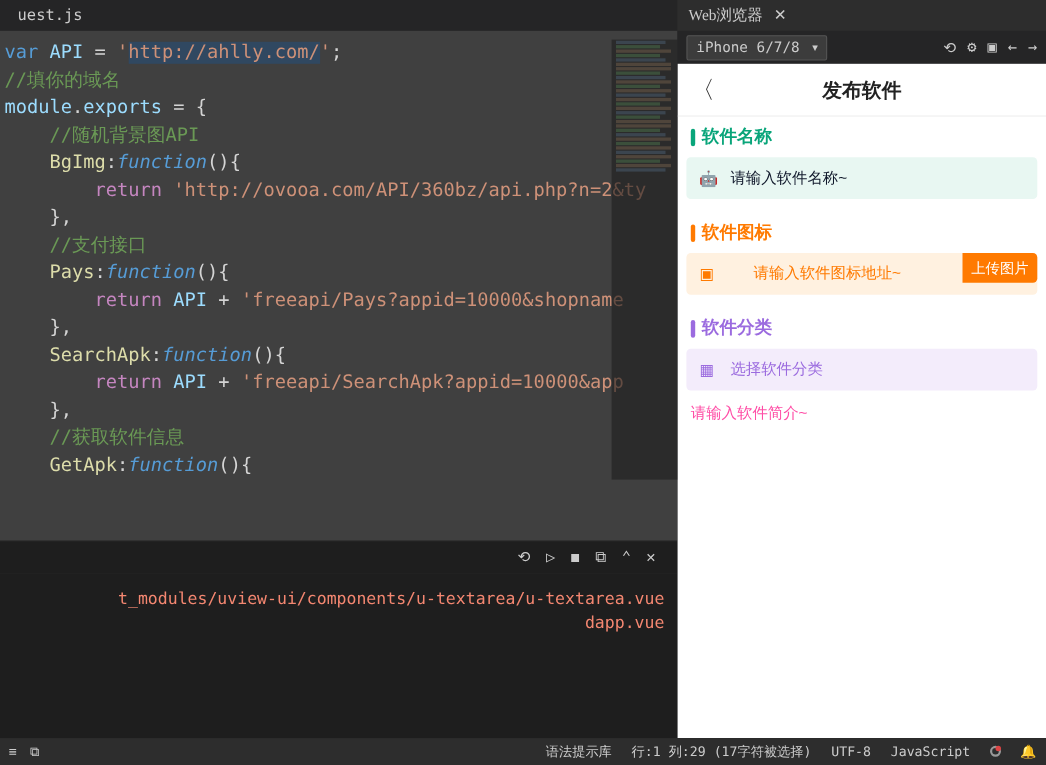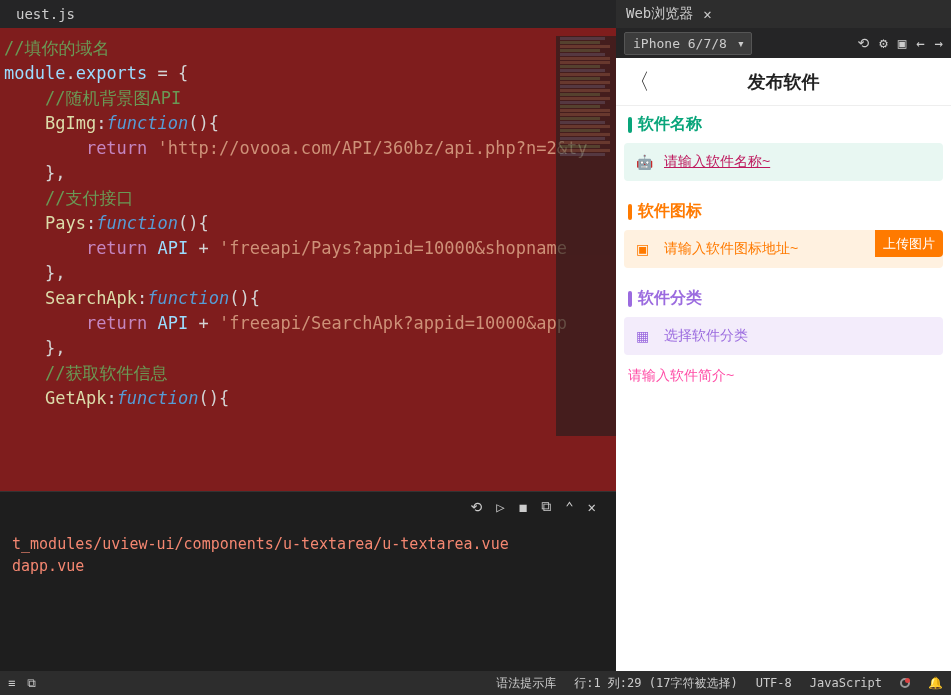--- a/index.html
+++ b/index.html
@@ -1,41 +1,41 @@
 <!DOCTYPE html>
 <html><head>
 <meta charset="utf-8">
 <style>
 * { box-sizing: border-box; margin: 0; padding: 0; }
 body { width: 951px; height: 695px; background: #1e1e1e; font-family: Consolas, monospace; font-size: 14px; color: #ccc; overflow: hidden; display: flex; flex-direction: column; }
 .main-area { flex: 1; display: flex; overflow: hidden; }
-.editor-pane { flex: 1; display: flex; flex-direction: column; overflow: hidden; background: #7f1d1d; }
+.editor-pane { flex: 1; display: flex; flex-direction: column; overflow: hidden; background: #404040; }
 .tab-bar { height: 28px; background: #252526; display: flex; align-items: center; }
 .tab { padding: 4px 16px; color: #ccc; }
 .code-area { flex: 1; position: relative; padding: 8px 0 0 4px; font-size: 17px; line-height: 25px; overflow: hidden; }
 .code-line { white-space: pre; }
 .kw { color: #569cd6; }
 .var { color: #9cdcfe; }
 .fn { color: #dcdcaa; }
 .str { color: #ce9178; }
 .comment { color: #6a9955; }
 .op { color: #d4d4d4; }
 .ret { color: #c586c0; }
 .selected { background: rgba(38, 79, 120, 0.6); }
 .minimap { position: absolute; right: 0; top: 8px; width: 60px; height: 400px; background: #1e1e1e; opacity: 0.6; }
 .minimap-line { height: 3px; margin: 1px 4px; background: #444; }
 .minimap-line.c1 { background: #3a5a3a; width: 40px; }
 .minimap-line.c2 { background: #5a4a3a; width: 50px; }
 .minimap-line.c3 { background: #3a4a5a; width: 45px; }
 .debug-bar { height: 30px; background: #1e1e1e; display: flex; justify-content: flex-end; align-items: center; gap: 14px; padding-right: 20px; color: #ccc; border-top: 1px solid #333; }
 .debug-bar span { cursor: pointer; font-size: 14px; }
-.console-area { height: 150px; background: #1e1e1e; padding: 12px; font-size: 15px; line-height: 22px; }
+.console-area { height: 150px; background: #1e1e1e; padding: 12px; font-size: 15px; line-height: 22px; text-align: right; }
 .console-err { color: #f48771; }
 .browser-pane { width: 335px; background: #252526; display: flex; flex-direction: column; }
-.browser-tab-bar { height: 28px; display: flex; align-items: center; padding: 0 10px; background: #2d2d2d; }
+.browser-tab-bar { height: 28px; display: flex; align-items: center; padding: 0 10px; background: #2d2d2d; font-family: Liberation Serif, serif; }
 .browser-tab-bar .title { color: #ccc; }
 .browser-tab-bar .close { margin-left: 10px; color: #ccc; cursor: pointer; }
 .url-bar { height: 30px; margin: 6px 8px 4px 8px; background: #3c3c3c; border: 1px solid #555; display: flex; align-items: center; padding: 0 8px; color: #ccc; font-size: 13px; border-radius: 2px; }
 .device-bar { height: 30px; display: flex; align-items: center; padding: 0 8px; gap: 8px; color: #ccc; font-size: 13px; }
 .device-select { background: #3c3c3c; border: 1px solid #555; padding: 3px 24px 3px 8px; color: #ccc; border-radius: 2px; position: relative; }
 .device-select::after { content: "▾"; position: absolute; right: 6px; }
 .device-bar .icons { display: flex; gap: 10px; margin-left: auto; font-size: 14px; }
 .preview { flex: 1; background: #fff; overflow: hidden; font-family: "Microsoft YaHei", sans-serif; }
 .p-header { height: 48px; display: flex; align-items: center; justify-content: center; position: relative; border-bottom: 1px solid #eee; }
 .p-header .back { position: absolute; left: 12px; font-size: 22px; color: #333; }
@@ -45,22 +45,22 @@
 .p-section-title .bar { width: 4px; height: 16px; margin-right: 6px; border-radius: 2px; }
 .p-input-row { display: flex; align-items: center; padding: 10px 12px; margin: 4px 8px 12px 8px; border-radius: 4px; }
 .p-input-row .icon { width: 20px; margin-right: 8px; font-size: 14px; }
 .p-input-row .ph { font-size: 14px; }
 .p-textarea { margin: 4px 12px 12px 12px; font-size: 14px; }
 .sec-name .bar { background: #09a57a; } .sec-name .txt { color: #09a57a; }
 .sec-icon .bar { background: #ff7a00; } .sec-icon .txt { color: #ff7a00; }
 .sec-cat .bar { background: #9b6bdf; } .sec-cat .txt { color: #9b6bdf; }
 .sec-desc .bar { background: #ff4da6; } .sec-desc .txt { color: #ff4da6; }
 .sec-shot .bar { background: #2b7cd6; } .sec-shot .txt { color: #2b7cd6; }
-.row-name { background: #e8f7f2; } .row-name .icon { color: #09a57a; } .row-name .ph { color: #be185d; text-decoration: underline; }
-.row-icon { background: #fff1e0; position: relative; } .row-icon .icon { color: #ff7a00; } .row-icon .ph { color: #ff7a00; }
+.row-name { background: #e8f7f2; } .row-name .icon { color: #09a57a; } .row-name .ph { color: #0f172a; }
+.row-icon { background: #fff1e0; position: relative; } .row-icon .icon { color: #ff7a00; } .row-icon .ph { color: #ff7a00; margin-left: 21px; }
 .row-cat { background: #f3ecfb; } .row-cat .icon { color: #9b6bdf; } .row-cat .ph { color: #9b6bdf; }
 .upload-btn { position: absolute; right: 0; top: 0; bottom: 11px; background: #ff7a00; color: #fff; display: flex; align-items: center; padding: 0 8px; border-radius: 0 4px 4px 0; font-size: 13px; }
 .p-textarea .ph { color: #ff4da6; text-align: right; }
 .status-bar { height: 24px; background: #007acc; display: flex; align-items: center; color: #fff; font-size: 12px; padding: 0 8px; }
 .status-bar.dark { background: #2d2d2d; color: #ccc; }
 .status-bar .left { display: flex; gap: 12px; }
 .status-bar .right { margin-left: auto; display: flex; gap: 18px; align-items: center; }
 .dot { display: inline-block; width: 10px; height: 10px; border-radius: 50%; border: 2px solid #999; position: relative; }
 .dot::after { content: ""; position: absolute; width: 5px; height: 5px; background: #d44; border-radius: 50%; right: -2px; top: -2px; }
 </style>
@@ -98,20 +98,21 @@
         <div class="minimap-line c3"></div>
           <div class="minimap-line c2"></div>
           <div class="minimap-line c1"></div>
         <div class="minimap-line c2"></div>
           <div class="minimap-line c3"></div>
           <div class="minimap-line c2"></div>
         <div class="minimap-line c1"></div>
           <div class="minimap-line c2"></div>
           <div class="minimap-line c3"></div>
       </div>
+    <div class="code-line"><span class="kw">var </span><span class="var">API</span><span class="op"> = </span><span class="str">'</span><span class="str selected">http://ahlly.com/</span><span class="str">'</span><span class="op">;</span></div>
         <div class="code-line"><span class="comment">//填你的域名</span></div>
         <div class="code-line"><span class="var">module</span><span class="op">.</span><span class="var">exports</span><span class="op"> = {</span></div>
         <div class="code-line"><span class="comment">    //随机背景图API</span></div>
         <div class="code-line"><span class="">    </span><span class="fn">BgImg</span><span class="op">:</span><span class="kw" style="font-style: italic;">function</span><span class="op">(){</span></div>
         <div class="code-line"><span class="">        </span><span class="ret">return</span><span class=""> </span><span class="str">'http://ovooa.com/API/360bz/api.php?n=2&amp;ty</span></div>
         <div class="code-line"><span class="op">    },</span></div>
         <div class="code-line"><span class="comment">    //支付接口</span></div>
         <div class="code-line"><span class="">    </span><span class="fn">Pays</span><span class="op">:</span><span class="kw" style="font-style: italic;">function</span><span class="op">(){</span></div>
         <div class="code-line"><span class="">        </span><span class="ret">return</span><span class=""> </span><span class="var">API</span><span class="op"> + </span><span class="str">'freeapi/Pays?appid=10000&amp;shopname</span></div>
         <div class="code-line"><span class="op">    },</span></div>

